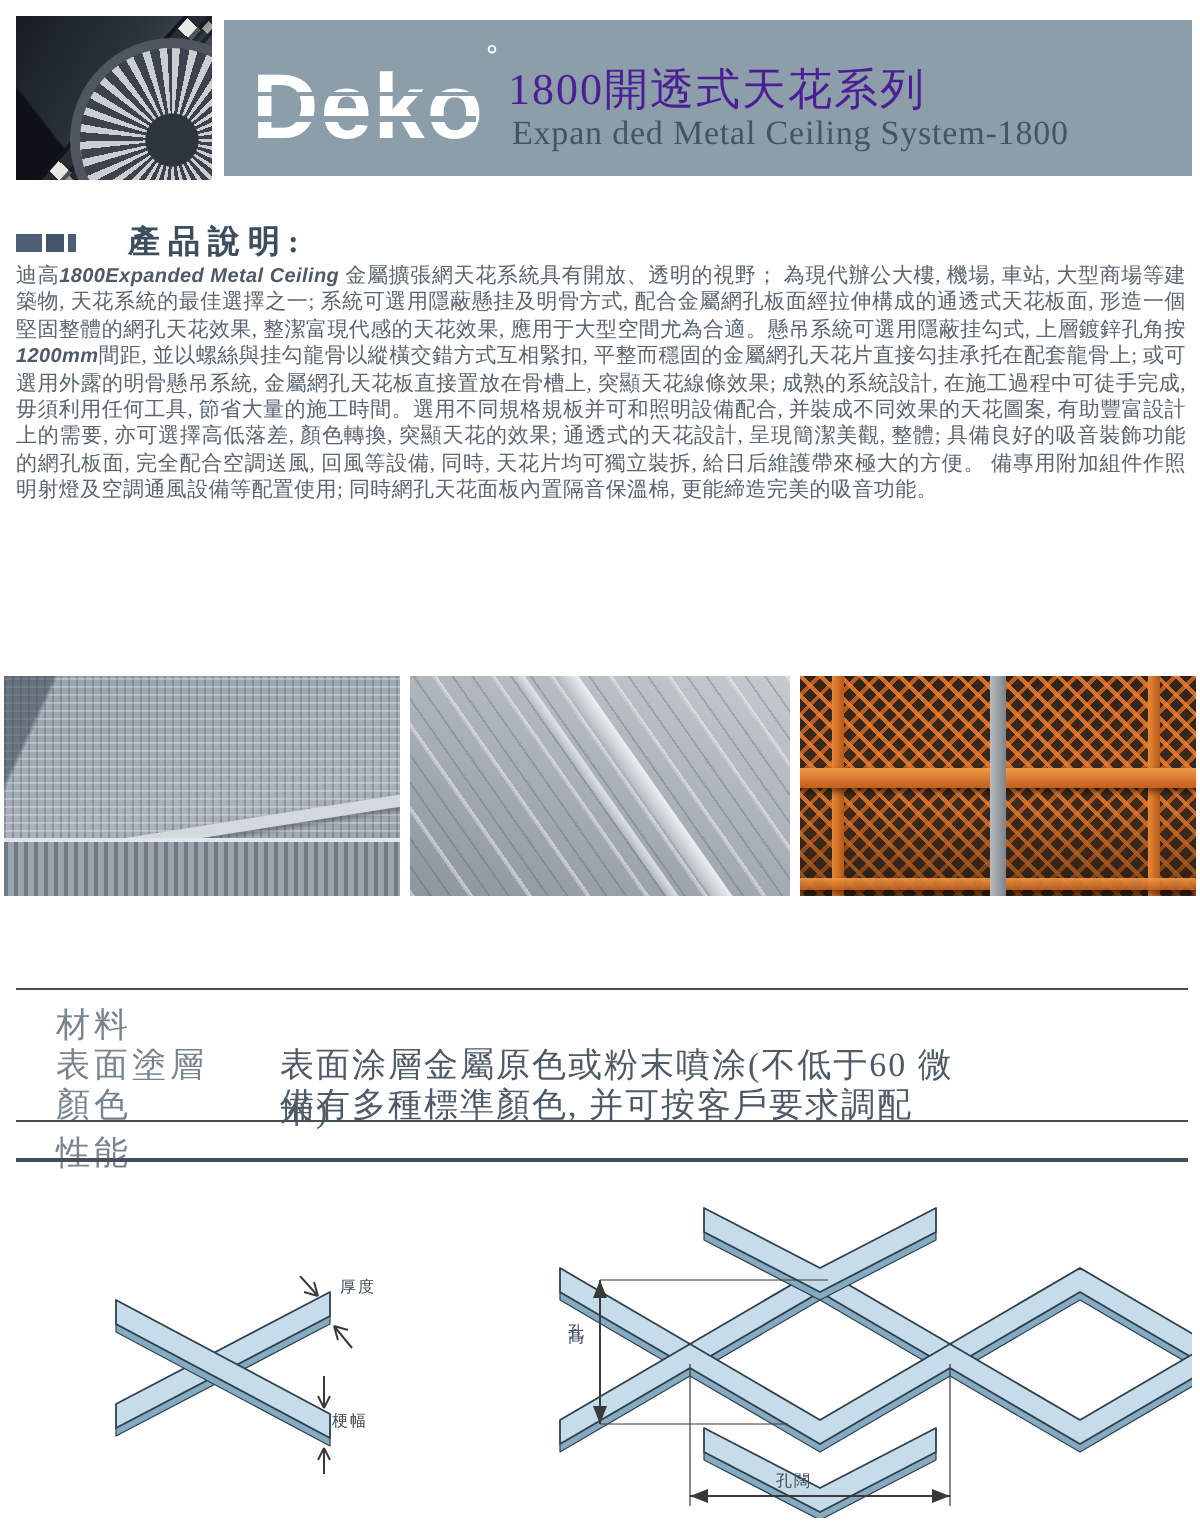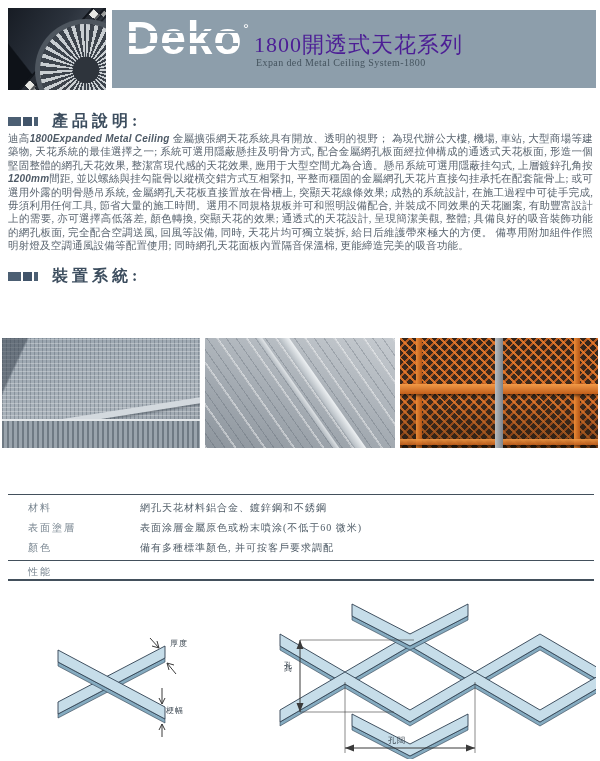--- a/index.html
+++ b/index.html
@@ -27,42 +27,42 @@
     background: repeating-linear-gradient(90deg,#e7e7e3 0 7px,#272c34 7px 16px);
     border-top:2px solid #11151b; border-bottom:2px solid #11151b;
   }
   .dash-band.b2 { top:58%; height:8px; opacity:.7;
     background: repeating-linear-gradient(90deg,#cfd0cc 0 5px,#2c323a 5px 13px); }
   .banner {
     position:absolute; left:112px; top:10px; width:484px; height:78px;
     background:#8d9eab;
   }
   .brand {
-    position:absolute; left:14px; top:4px; width:118px; height:48px;
+    position:absolute; left:14px; top:19px; width:118px; height:48px;
     font-family:"Liberation Sans","DejaVu Sans",sans-serif;
     font-size:46px; font-weight:800; letter-spacing:1px; line-height:48px; color:#fff;
   }
   .brand::before { content:""; position:absolute; left:0; top:17px; width:112px; height:2px; background:#8d9eab; }
   .brand::after  { content:""; position:absolute; left:0; top:29px; width:112px; height:3px; background:#8d9eab; }
   .regmark { position:absolute; left:131px; top:10px; font-size:15px; color:#fff;
     font-family:"Liberation Sans",sans-serif; }
   .title-cn {
     position:absolute; left:142px; top:20px; font-size:22px; color:#4c1d95;
     letter-spacing:1px; font-weight:normal;
   }
   .title-en {
-    position:absolute; left:144px; top:47px; font-size:10px; color:#45545f;
+    position:absolute; left:144px; top:47px; font-size:17px; color:#45545f;
     letter-spacing:.4px;
   }
   
   .sec-head { position:absolute; left:8px; height:20px; white-space:nowrap; }
   .sq { display:inline-block; vertical-align:middle; height:9px; margin-right:2px; background:#4c5f73; }
   .sq.w1 { width:13px; } .sq.w2 { width:9px; background:#41546a;} .sq.w3 { width:4px; }
   .sec-head .txt {
-    display:inline-block; vertical-align:middle; margin-left:8px;
+    display:inline-block; vertical-align:middle; margin-left:20px;
     font-size:16px; font-weight:bold; letter-spacing:4px; color:#3c4d5e;
   }
   
   .bodytext {
     position:absolute; left:8px; width:585px; text-align:justify;
     font-size:10.5px; line-height:13.4px; color:#5a6570; letter-spacing:.2px;
   }
   .bodytext b { font-family:"Liberation Sans","DejaVu Sans",sans-serif; font-size:10px; color:#4e5a66;font-style:italic; }
   
   .photo { position:absolute; top:338px; height:110px; overflow:hidden; }
@@ -97,21 +97,21 @@
   }
   #photo3 .hbeam { position:absolute; left:0; top:42%; width:100%; height:10px;
     background:linear-gradient(#f29a47,#c25f1b); box-shadow:0 2px 3px rgba(0,0,0,.5); }
   #photo3 .hbeam.low { top:92%; height:6px; opacity:.9; }
   #photo3 .vpost { position:absolute; top:0; width:6px; height:100%;
     background:linear-gradient(90deg,#e98a37,#b65716); }
   #photo3 .vcenter { position:absolute; left:48%; top:0; width:8px; height:100%;
     background:linear-gradient(90deg,#b9bdc1,#7d838a); }
   
   .rule { position:absolute; left:8px; width:586px; height:1px; background:#43505c; }
-  .trow { position:absolute; left:0; width:492px; height:16px; font-size:10px; }
+  .trow { position:absolute; left:0; width:492px; height:16px; font-size:17px; }
   .trow .lab { position:absolute; left:28px; color:#77848f; letter-spacing:2px; }
   .trow .val { position:absolute; left:140px; color:#4e5b66; letter-spacing:1px; }
   
   svg .strip { fill:#c6dde9; stroke:#2f4050; stroke-width:.9; stroke-linejoin:round; }
   svg .edge  { fill:#85abc0; stroke:#2f4050; stroke-width:.6; stroke-linejoin:round; }
   svg .dim   { stroke:#3a3a3a; stroke-width:1; fill:none; }
   svg .ext   { stroke:#3a3a3a; stroke-width:.6; fill:none; }
   svg .ah    { fill:#3a3a3a; stroke:none; }
   .dimlabel { position:absolute; font-size:8px; color:#3f4a54; letter-spacing:1px;
     font-family:"Liberation Serif",serif; white-space:nowrap; }
@@ -136,24 +136,20 @@
   </div>
 
   <div class="sec-head" style="top:111px">
     <span class="sq w1"></span><span class="sq w2"></span><span class="sq w3"></span>
     <span class="txt">產品說明:</span>
   </div>
   <div class="bodytext" style="top:132px">
     <span>迪高</span><b>1800Expanded Metal Ceiling </b><span>金屬擴張網天花系統具有開放、透明的視野； 為現代辦公大樓, 機場, 車站, 大型商場等建築物, 天花系統的最佳選擇之一; 系統可選用隱蔽懸挂及明骨方式, 配合金屬網孔板面經拉伸構成的通透式天花板面, 形造一個堅固整體的網孔天花效果, 整潔富現代感的天花效果, 應用于大型空間尤為合適。懸吊系統可選用隱蔽挂勾式, 上層鍍鋅孔角按</span><b>1200mm</b><span>間距, 並以螺絲與挂勾龍骨以縱橫交錯方式互相緊扣, 平整而穩固的金屬網孔天花片直接勾挂承托在配套龍骨上; 或可選用外露的明骨懸吊系統, 金屬網孔天花板直接置放在骨槽上, 突顯天花線條效果; 成熟的系統設計, 在施工過程中可徒手完成, 毋須利用任何工具, 節省大量的施工時間。選用不同規格規板并可和照明設備配合, 并裝成不同效果的天花圖案, 有助豐富設計上的需要, 亦可選擇高低落差, 顏色轉換, 突顯天花的效果; 通透式的天花設計, 呈現簡潔美觀, 整體; 具備良好的吸音裝飾功能的網孔板面, 完全配合空調送風, 回風等設備, 同時, 天花片均可獨立裝拆, 給日后維護帶來極大的方便。 備專用附加組件作照明射燈及空調通風設備等配置使用; 同時網孔天花面板內置隔音保溫棉, 更能締造完美的吸音功能。</span>
   </div>
 
-  <div class="sec-head" style="top:266px">
-    <span class="sq w1"></span><span class="sq w2"></span><span class="sq w3"></span>
-    <span class="txt">裝置系統:</span>
-  </div>
 
   <div class="photo" id="photo1">
     <div class="beam"></div>
     <div class="louver"></div>
   </div>
   <div class="photo" id="photo2">
     <div class="beam"></div>
     <div class="beam b2"></div>
   </div>
   <div class="photo" id="photo3">
@@ -161,21 +157,20 @@
     <div class="vpost" style="left:88%"></div>
     <div class="hbeam"></div>
     <div class="hbeam low"></div>
     <div class="vcenter"></div>
   </div>
 
 
   <div class="rule" style="top:494px"></div>
   <div class="trow" style="top:501px">
     <span class="lab">材料</span>
-    <span class="val">網孔天花材料鋁合金、鍍鋅鋼和不銹鋼</span>
   </div>
   <div class="trow" style="top:521px">
     <span class="lab">表面塗層</span>
     <span class="val">表面涂層金屬原色或粉末噴涂(不低于60 微米)</span>
   </div>
   <div class="trow" style="top:541px">
     <span class="lab">顏色</span>
     <span class="val">備有多種標準顏色, 并可按客戶要求調配</span>
   </div>
   <div class="rule" style="top:560px"></div>

